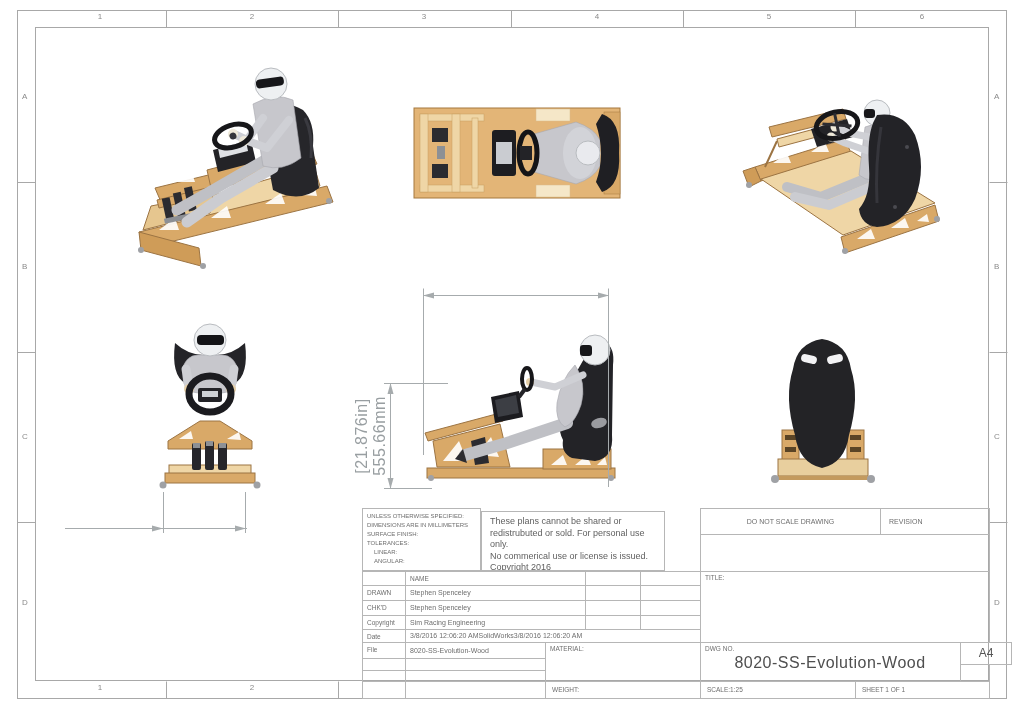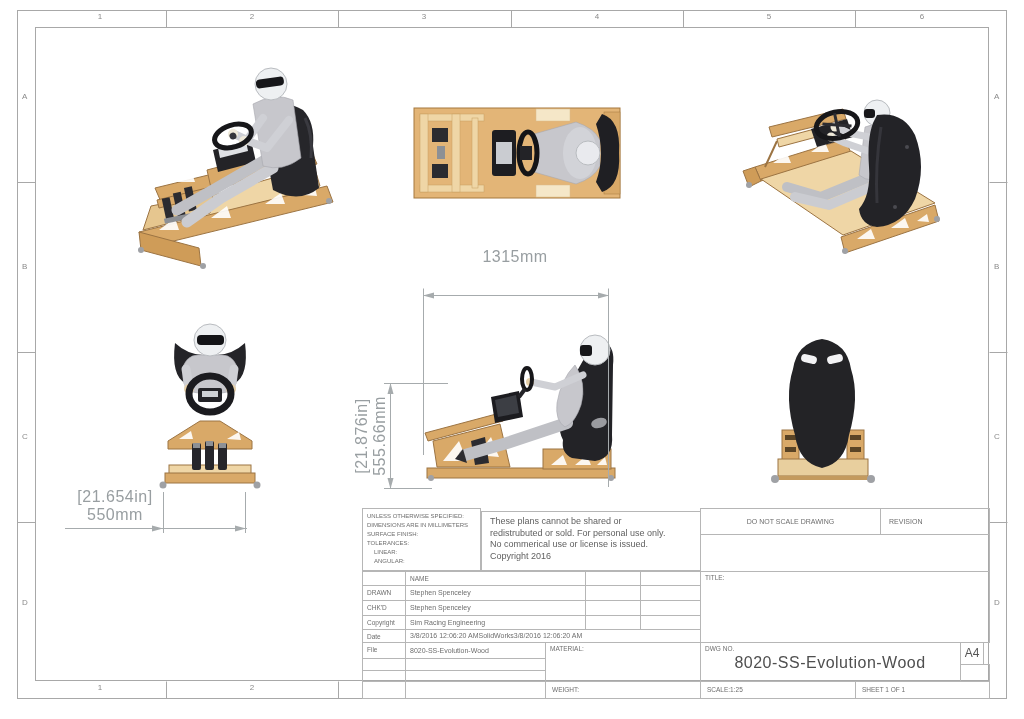--- a/index.html
+++ b/index.html
@@ -278,60 +278,55 @@
 <span class="zoneL" style="left:22px;top:92px">A</span>
 <span class="zoneL" style="left:22px;top:262px">B</span>
 <span class="zoneL" style="left:22px;top:432px">C</span>
 <span class="zoneL" style="left:22px;top:598px">D</span>
 <span class="zoneL" style="left:994px;top:92px">A</span>
 <span class="zoneL" style="left:994px;top:262px">B</span>
 <span class="zoneL" style="left:994px;top:432px">C</span>
 <span class="zoneL" style="left:994px;top:598px">D</span>
 
 <div class="dimtxt" style="left:430px;top:248px;width:170px">
-  <div>1315mm</div>
 </div>
 <div class="dimtxt" id="dim-height" style="left:312px;top:417px;width:120px;height:38px">
   <div>[21.876in]</div>
   <div>555.66mm</div>
-</div>
-<div class="dimtxt" style="left:55px;top:488px;width:120px">
-  <div>[21.654in]</div>
-  <div>550mm</div>
 </div>
 
 <div id="tb">
 
   <div class="tb tol" style="left:0;top:0;width:119px;height:63px">
     <div>UNLESS OTHERWISE SPECIFIED:</div>
     <div>DIMENSIONS ARE IN MILLIMETERS</div>
     <div>SURFACE FINISH:</div>
     <div>TOLERANCES:</div>
     <div class="ind">LINEAR:</div>
     <div class="ind">ANGULAR:</div>
   </div>
 
-  <div class="tb" id="notes" style="left:119px;top:3px;width:220px;height:60px">These plans cannot be shared or
+  <div class="tb" id="notes" style="left:119px;top:3px;width:184px;height:60px">These plans cannot be shared or
 redistrubuted or sold. For personal use only.
 No commerical use or license is issued.
 Copyright 2016</div>
 
   <div class="tb" id="dnsd" style="left:338px;top:0;width:181px;height:27px">DO NOT SCALE DRAWING</div>
   <div class="tb" id="rev" style="left:518px;top:0;width:110px;height:27px">REVISION</div>
   <div class="tb" style="left:338px;top:26px;width:290px;height:38px"></div>
 
   <div class="tb" style="left:338px;top:63px;width:290px;height:72px">
     <span class="lbl">TITLE:</span>
   </div>
 
   <div class="tb" style="left:338px;top:134px;width:261px;height:40px">
     <span class="lbl">DWG NO.</span>
     <div id="dwgval">8020-SS-Evolution-Wood</div>
   </div>
-  <div class="tb" id="a4" style="left:598px;top:134px;width:24px;height:23px">A4</div>
+  <div class="tb" id="a4" style="left:598px;top:134px;width:52px;height:23px">A4</div>
   <div class="tb" style="left:598px;top:156px;width:30px;height:18px"></div>
 
   <div class="tb bot" style="left:183px;top:173px;width:156px;height:18px">WEIGHT:</div>
   <div class="tb bot" style="left:338px;top:173px;width:156px;height:18px">SCALE:1:25</div>
   <div class="tb bot" style="left:493px;top:173px;width:135px;height:18px">SHEET 1 OF 1</div>
 
   <div class="tb" style="left:0;top:63px;width:44px;height:15px"></div>
   <div class="tb cellrow" style="left:43px;top:63px;width:181px;height:15px">NAME</div>
   <div class="tb" style="left:223px;top:63px;width:56px;height:15px"></div>
   <div class="tb" style="left:278px;top:63px;width:61px;height:15px"></div>

